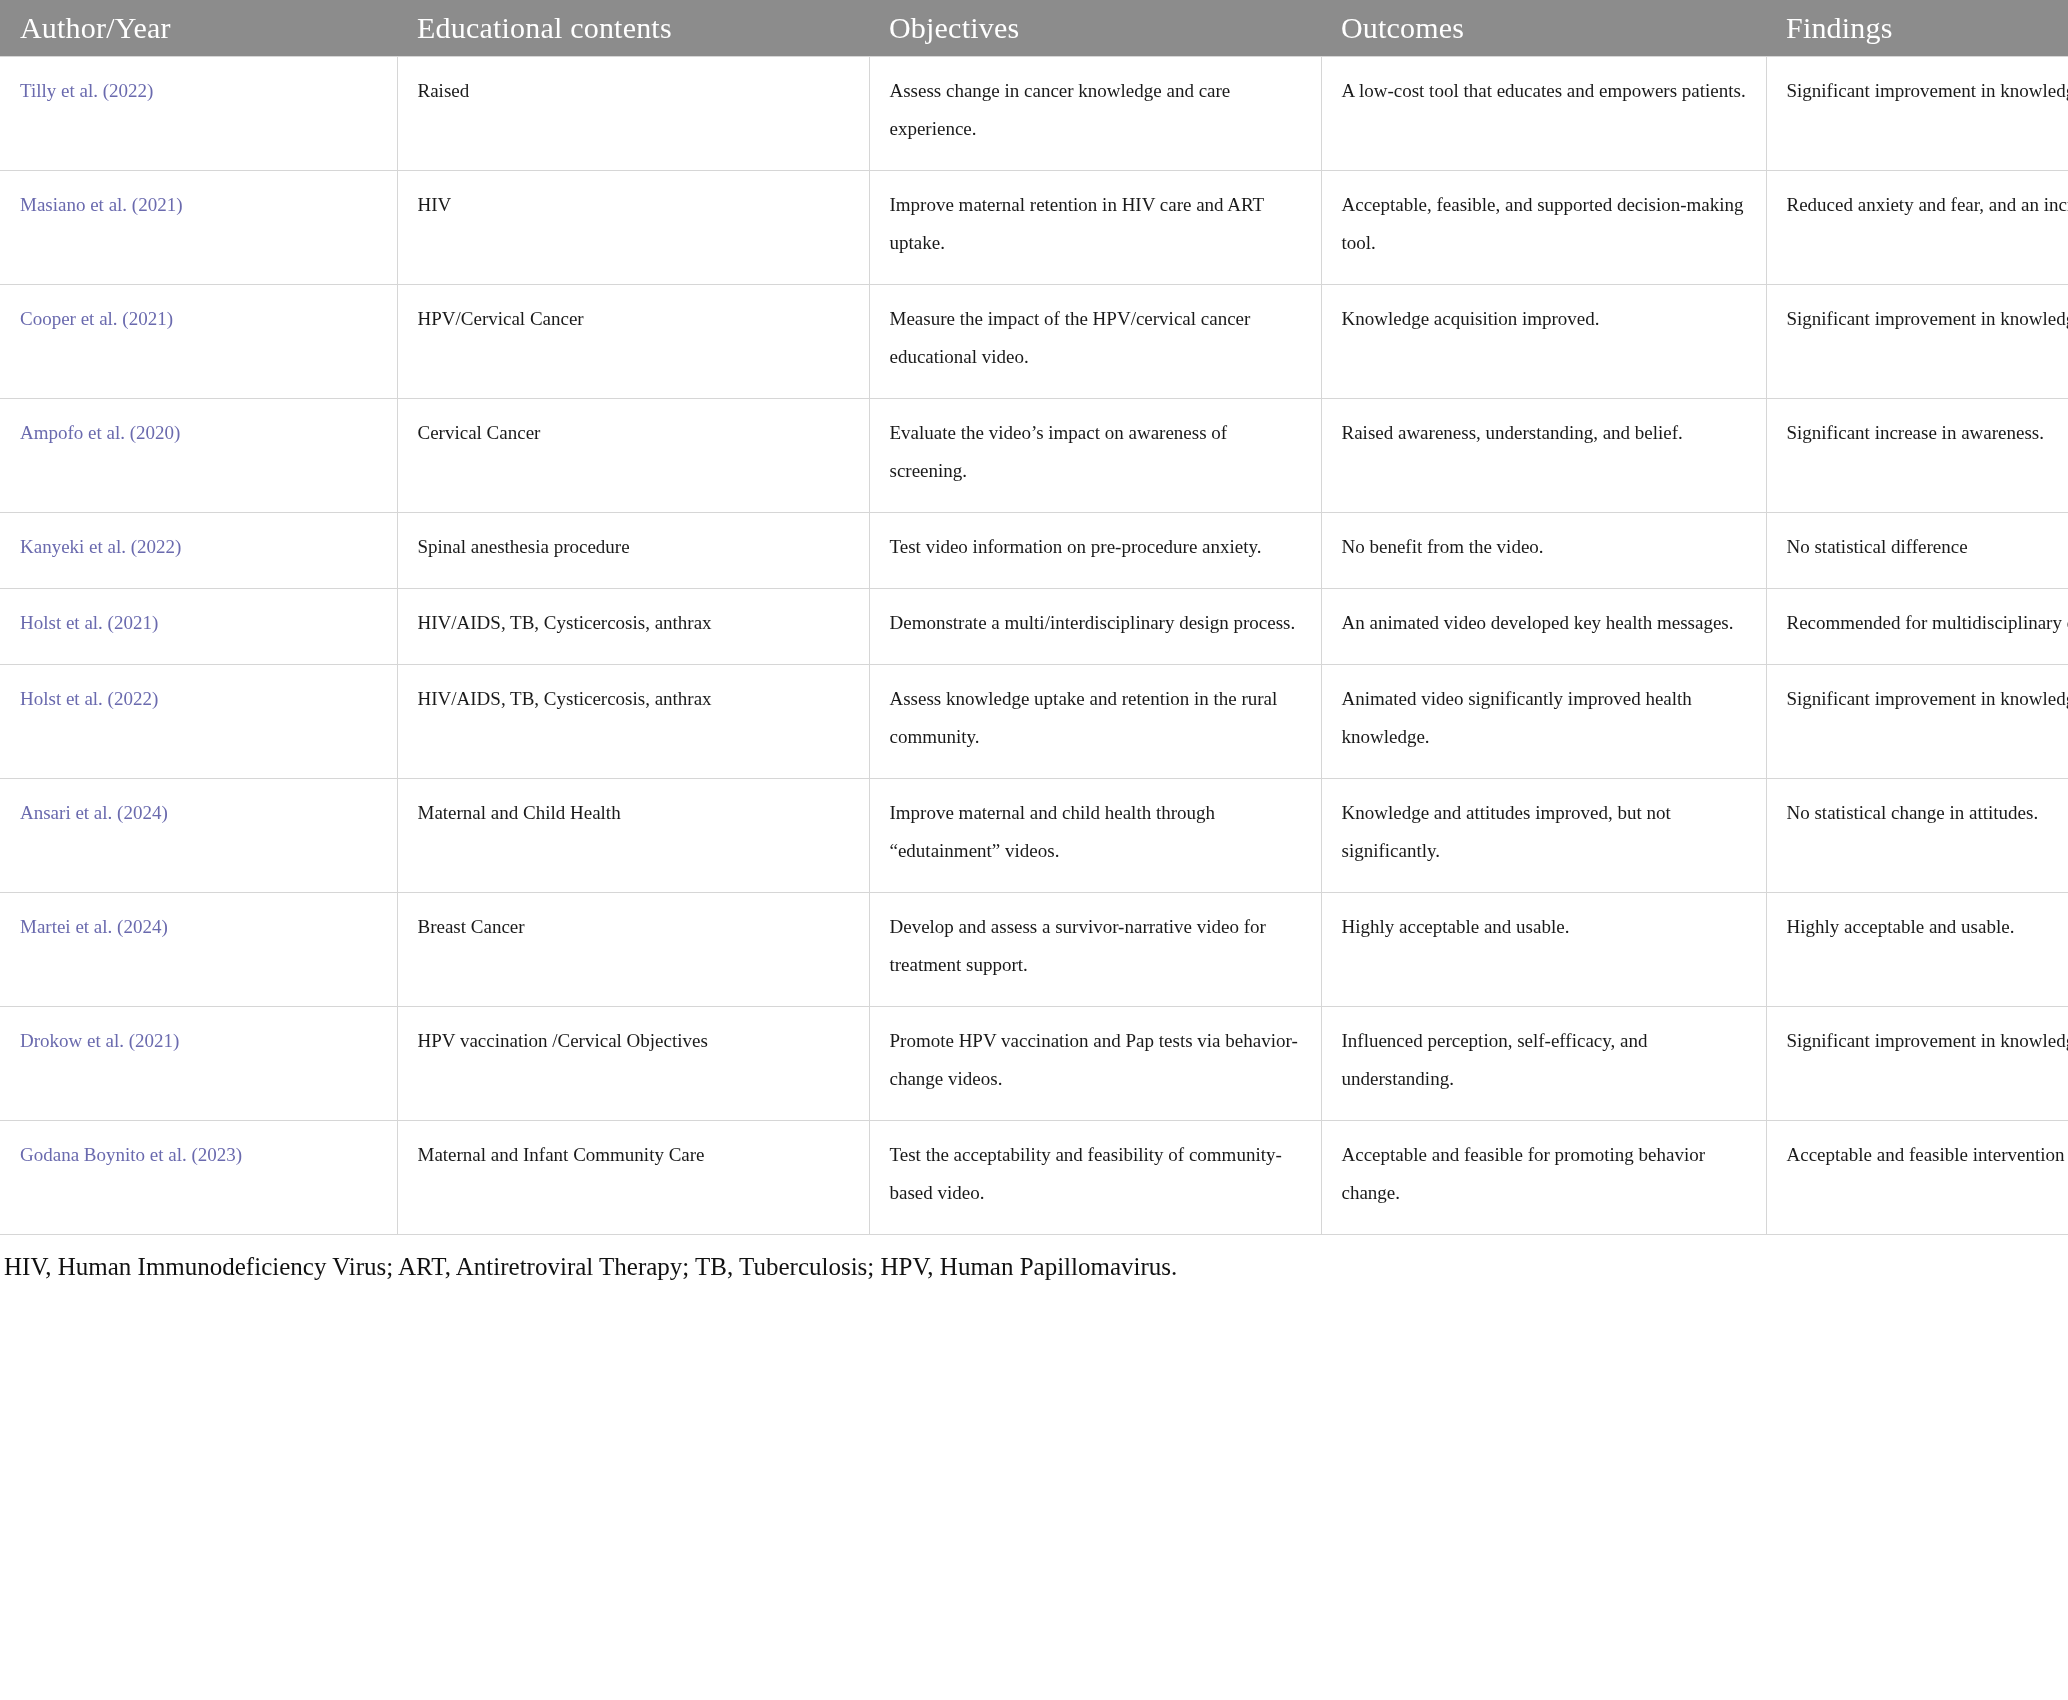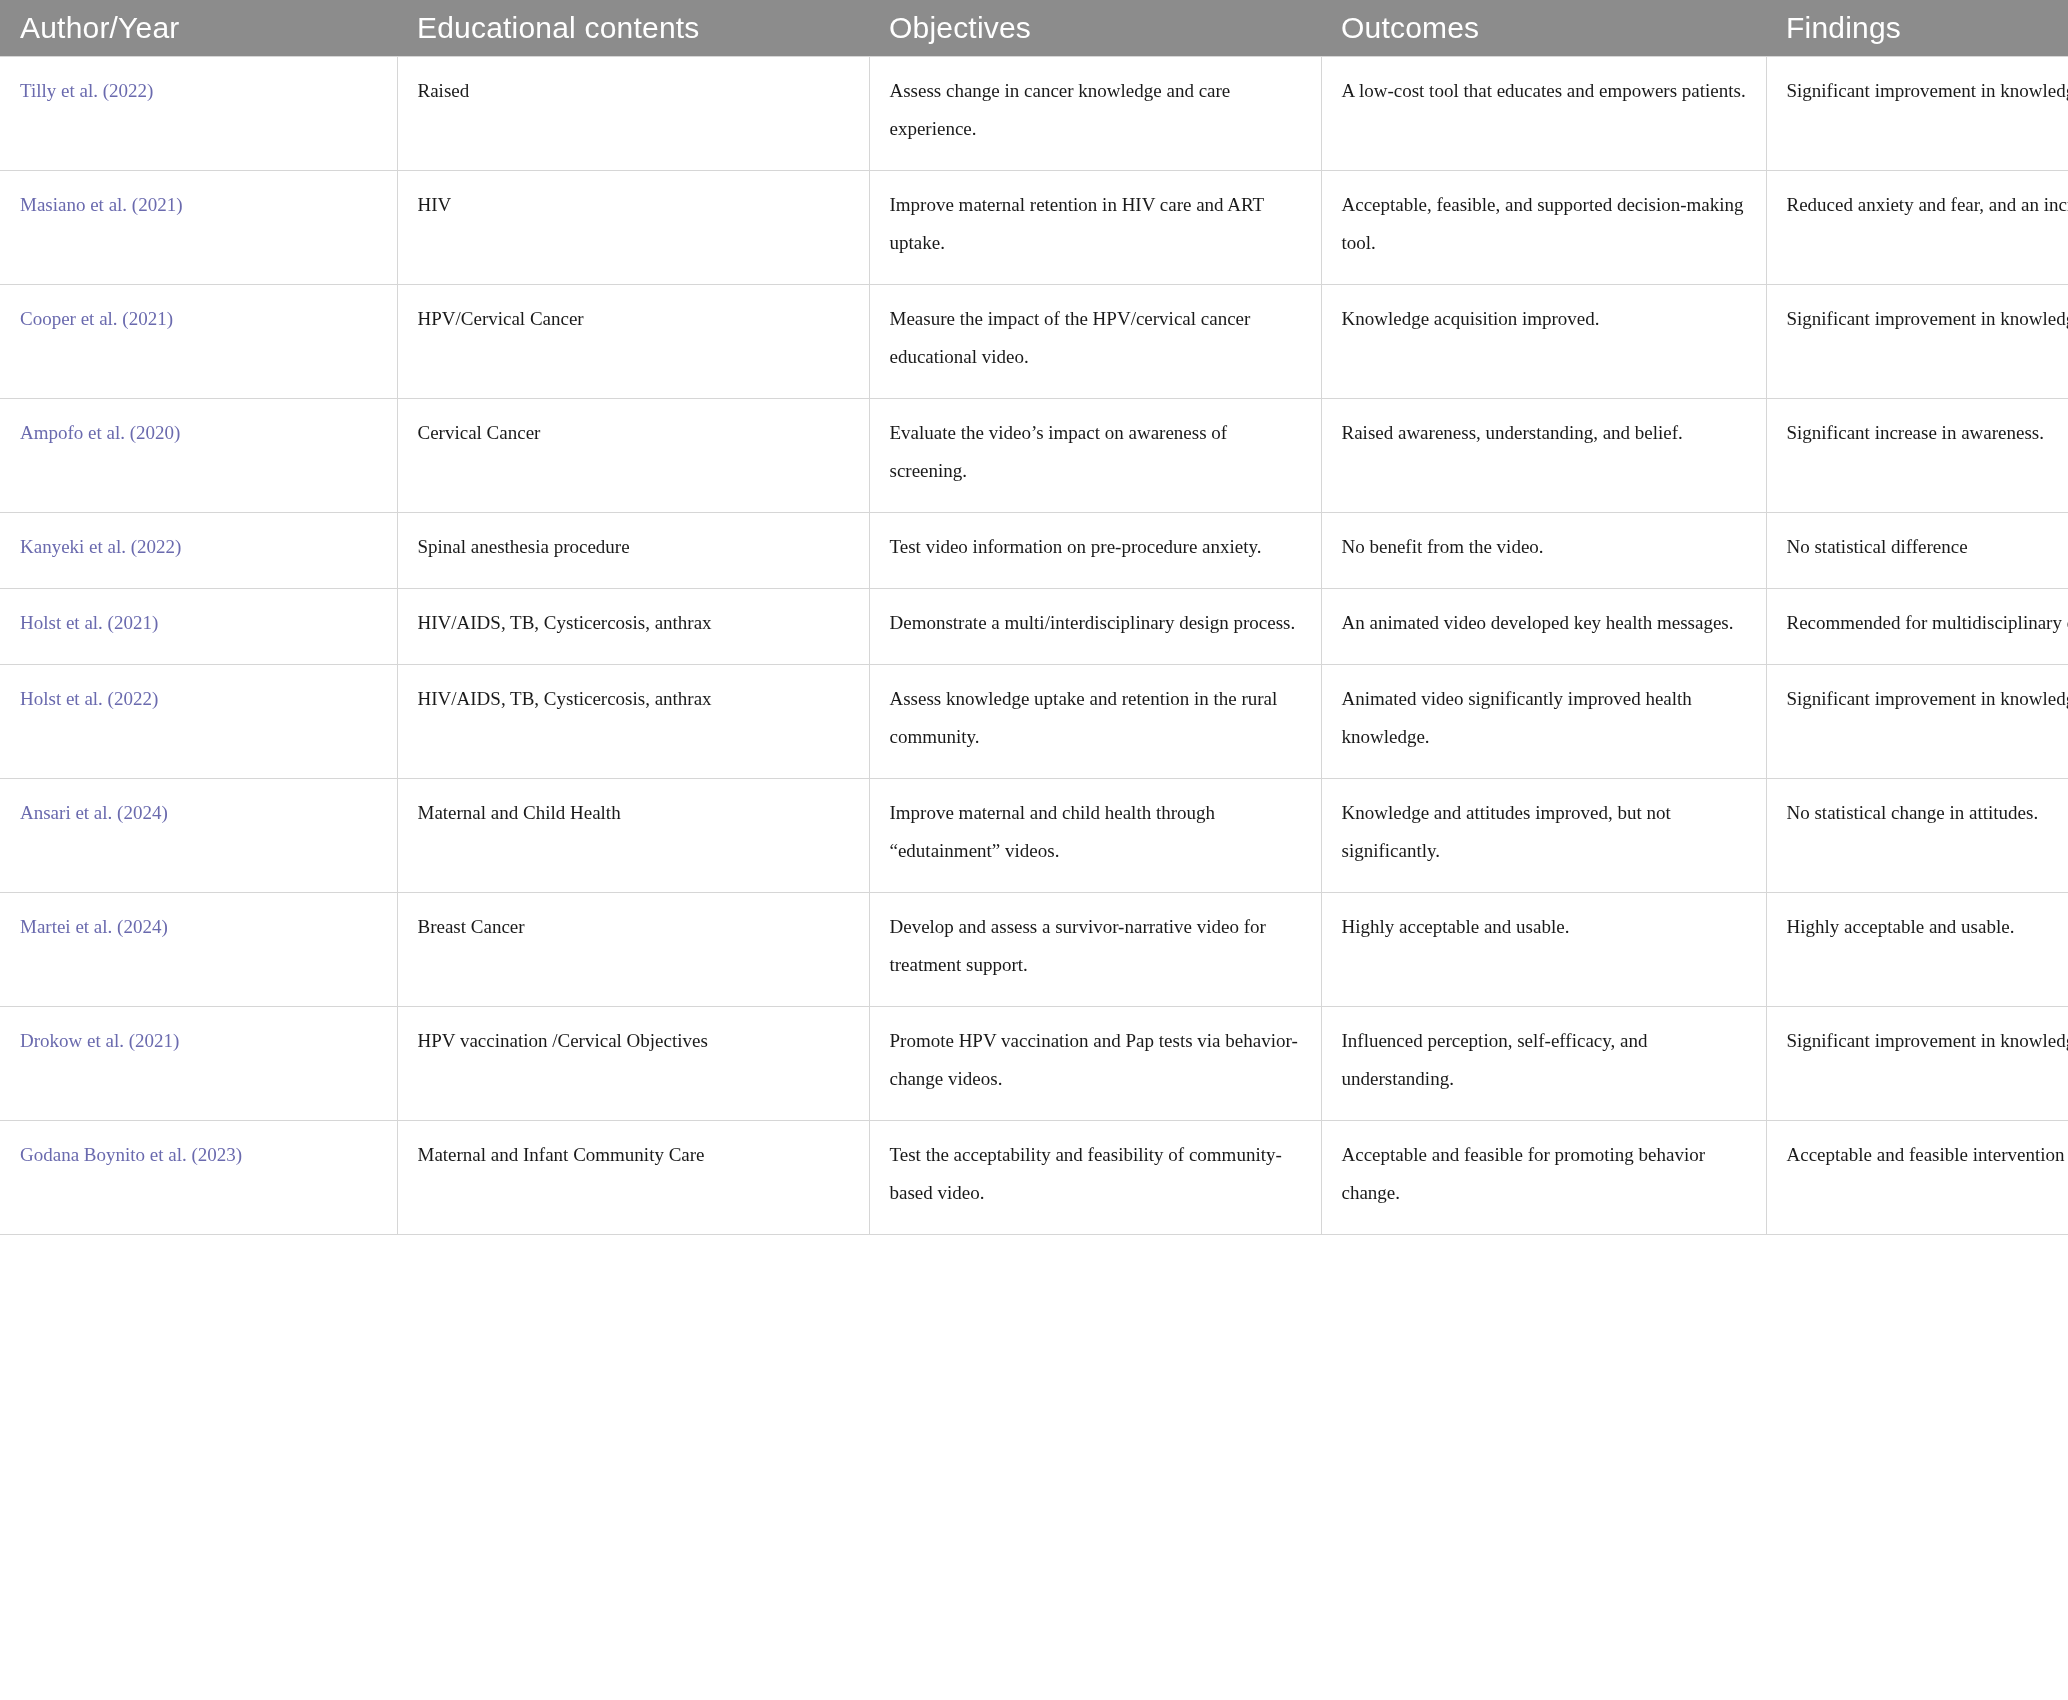--- a/index.html
+++ b/index.html
@@ -17,21 +17,21 @@
     width: 2068px;
   }
   table.review-table {
     width: 2068px;
     border-collapse: collapse;
     table-layout: fixed;
   }
   thead th {
     background: var(--header-bg, #8c8c8c);
     color: var(--header-text, #ffffff);
-    font-family: Liberation Sans, sans-serif;
+    font-family: Liberation Serif, serif;
     font-weight: 400;
     font-size: 30px;
     text-align: left;
     vertical-align: middle;
     height: 56px;
     padding: 0 12px 0 20px;
     letter-spacing: 0.2px;
   }
   th.col-0 { width: 365px; }
   th.col-1 { width: 440px; }
@@ -240,13 +240,14 @@
           </td>
           <td class="col-3">
             <div class="cell-text">Acceptable and feasible for promoting behavior change.</div>
           </td>
           <td class="col-4">
             <div class="cell-text">Acceptable and feasible intervention tool.</div>
           </td>
         </tr>
       </tbody>
   </table>
+  <div class="footnote">HIV, Human Immunodeficiency Virus; ART, Antiretroviral Therapy; TB, Tuberculosis; HPV, Human Papillomavirus.</div>
 </div>
 
 </body></html>

